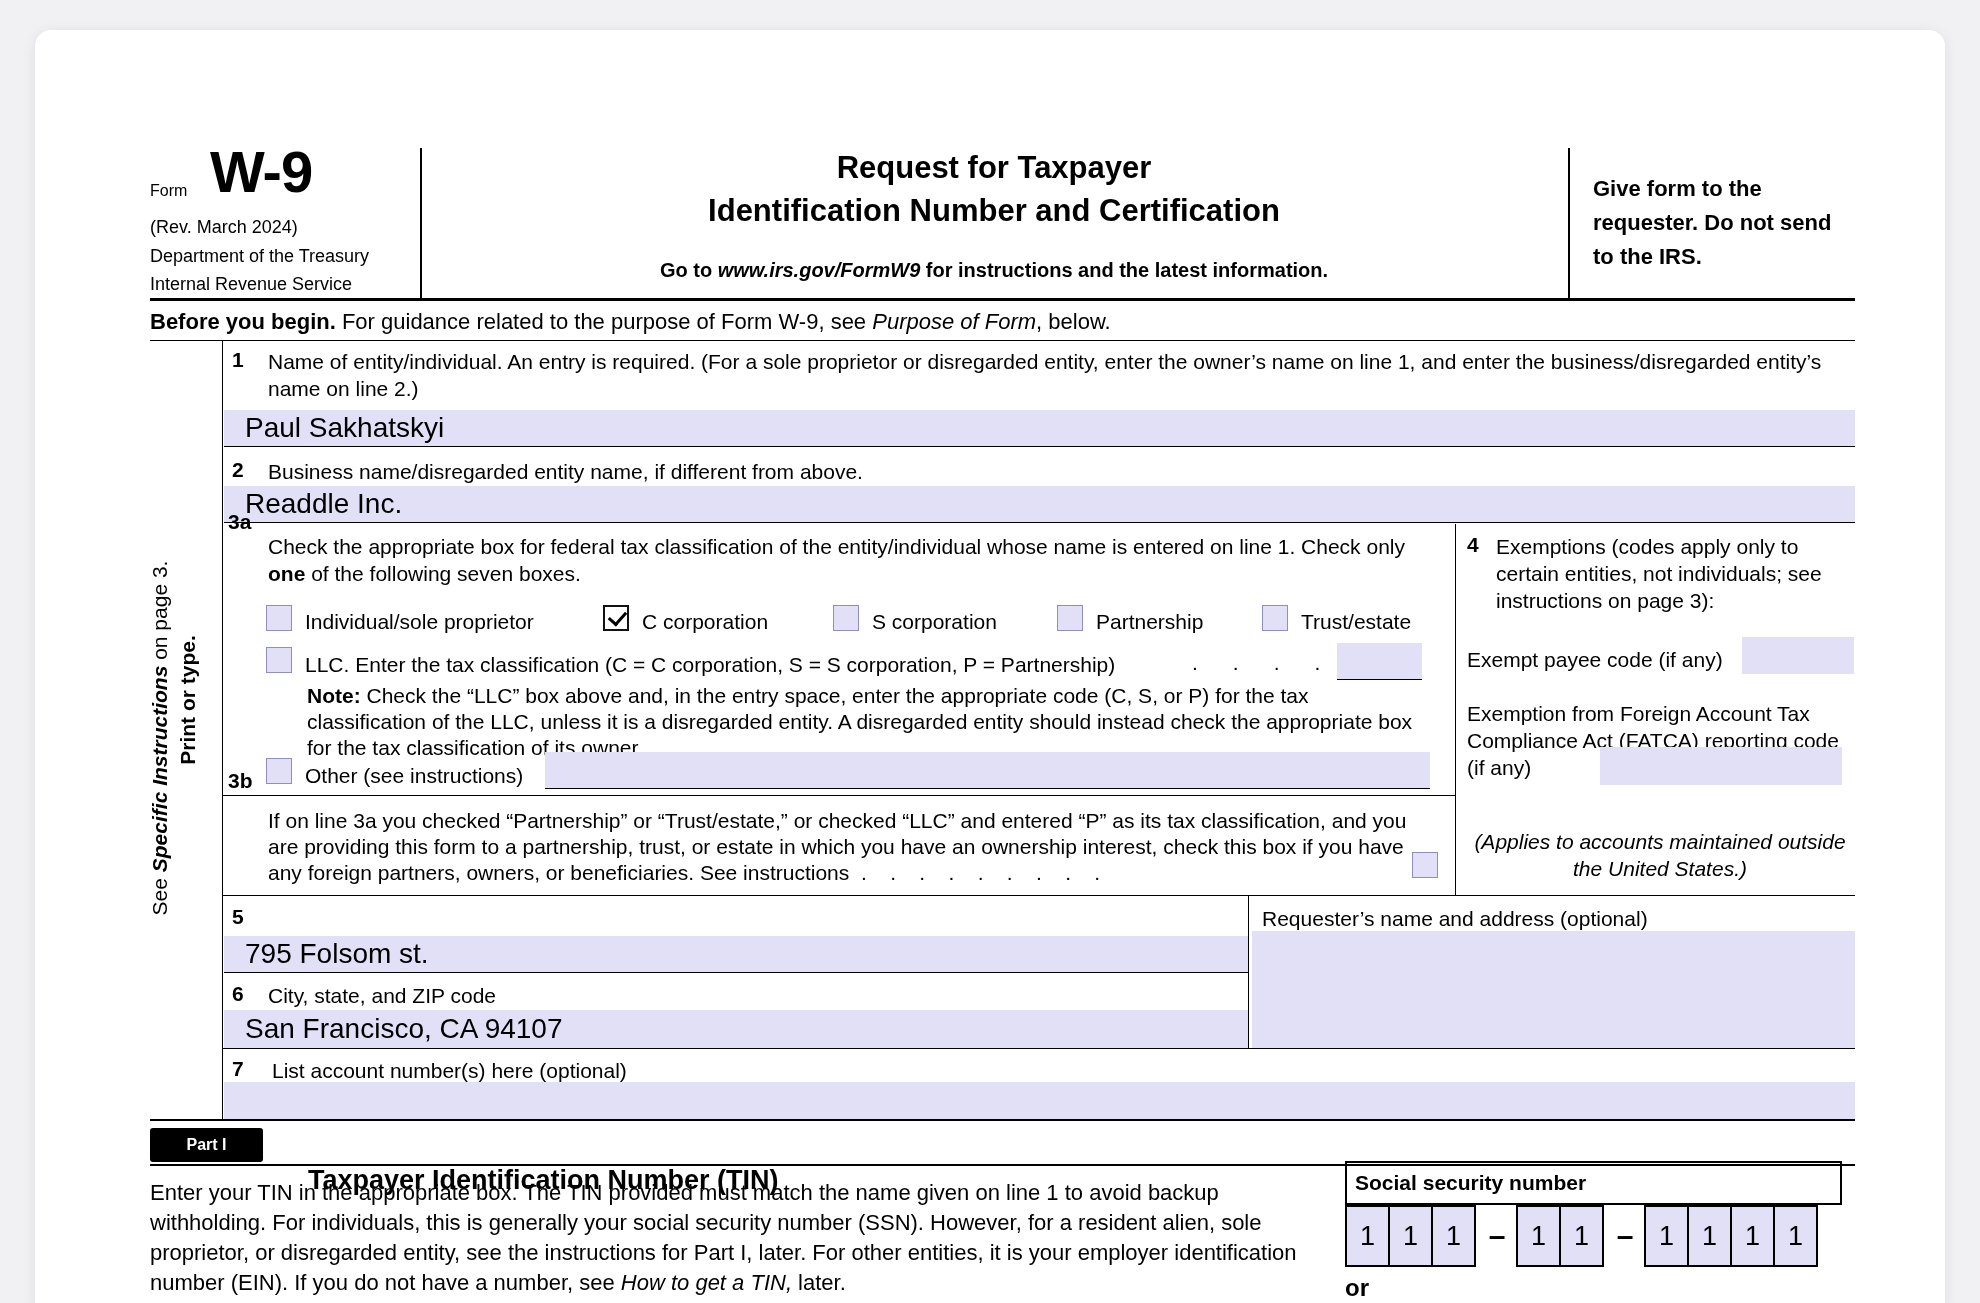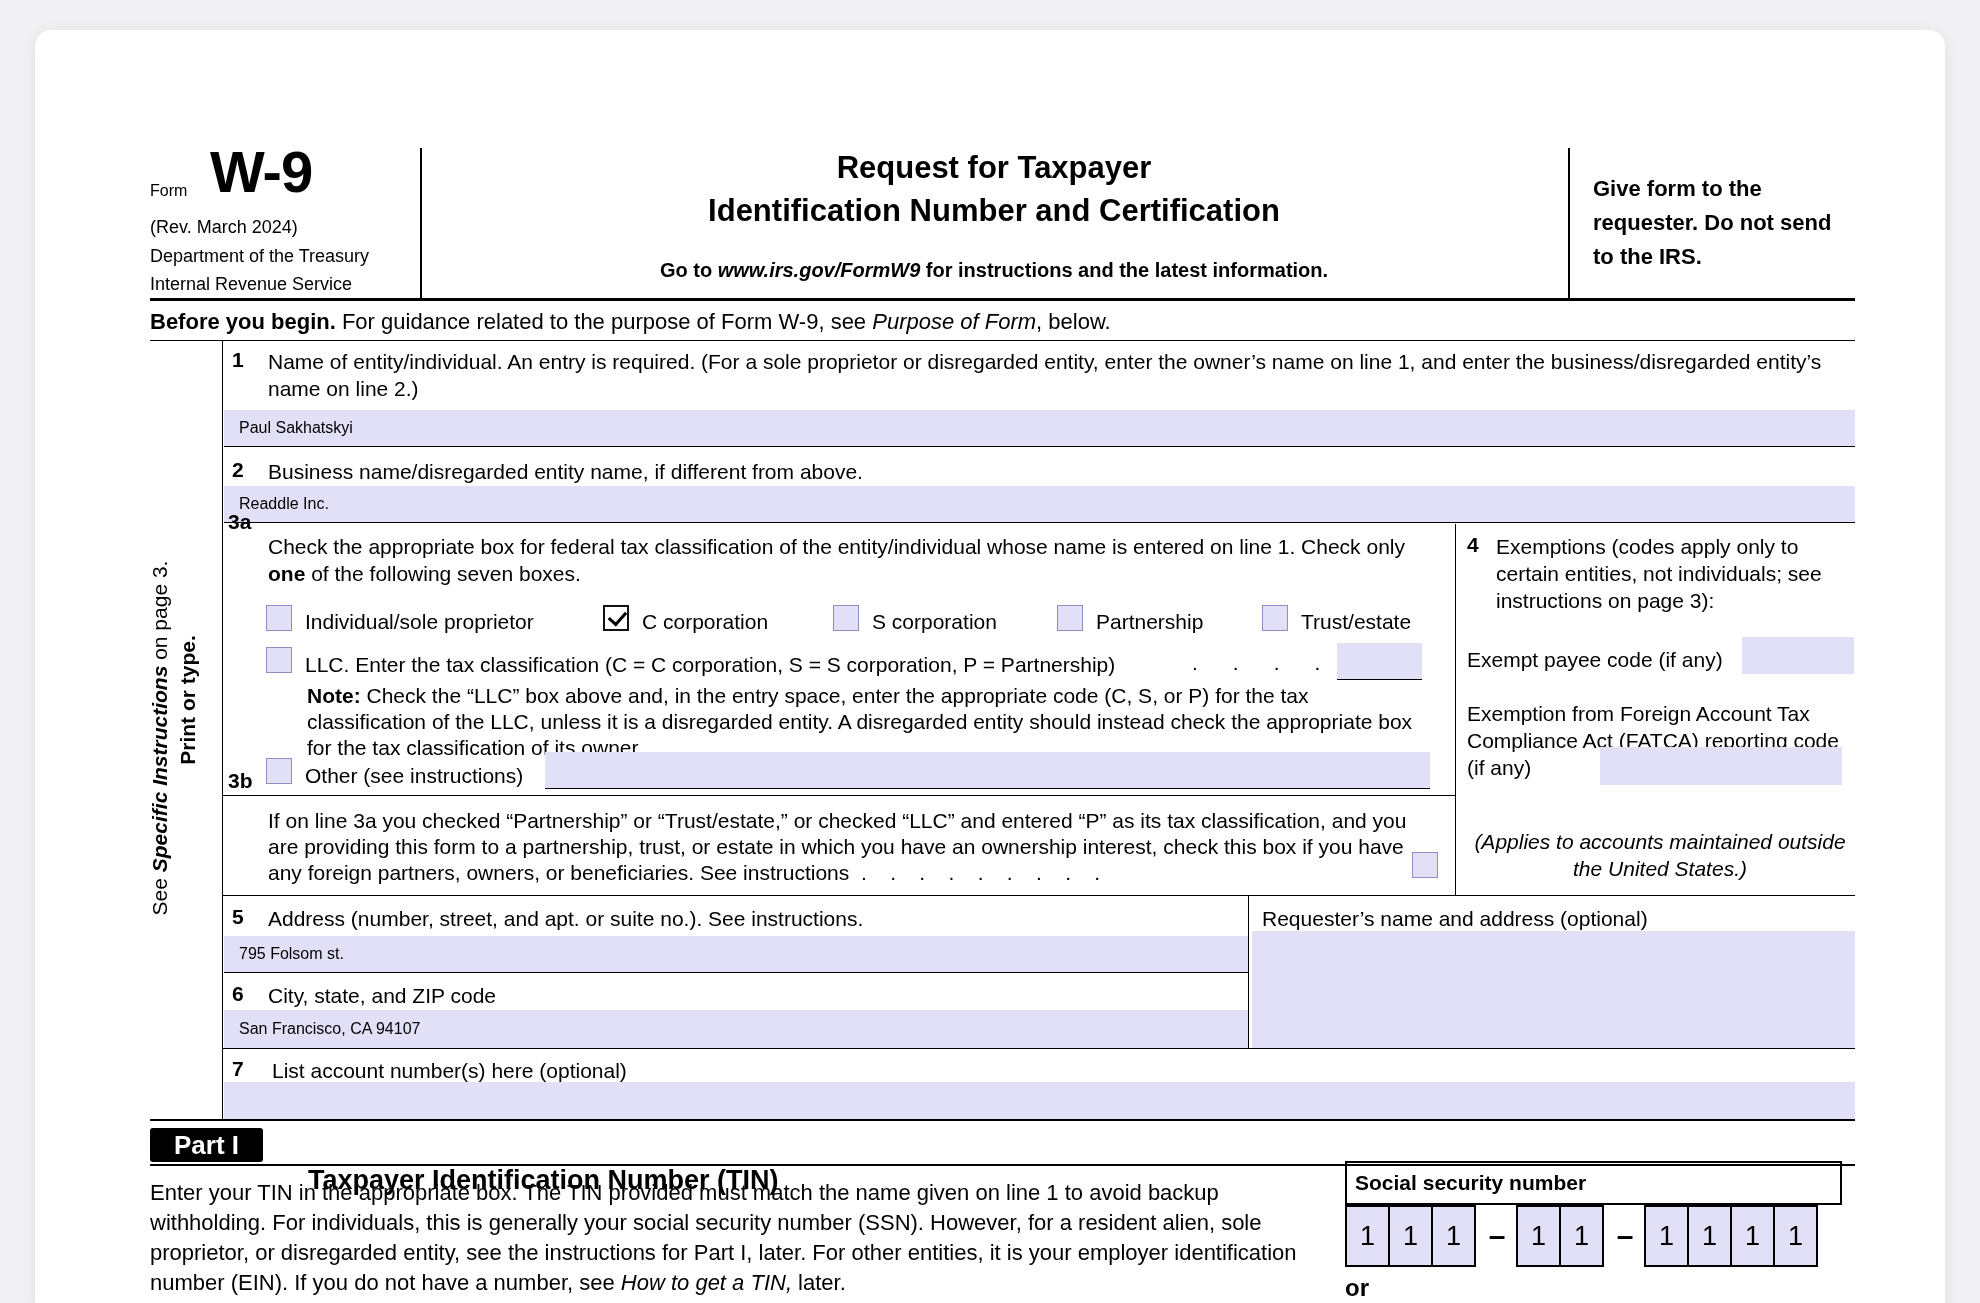--- a/index.html
+++ b/index.html
@@ -7,27 +7,27 @@
   .abs { position:absolute; }
   .card { left:35px; top:30px; width:1910px; height:1280px; background:#fff; border-radius:16px 16px 0 0; box-shadow:0 2px 14px rgba(0,0,0,0.08); }
   .hline { background:#000; }
   .vline { background:#000; }
   .lbl { font-size:21px; line-height:27px; }
   .num { font-size:21px; font-weight:bold; }
   .bold { font-weight:bold; }
   .ital { font-style:italic; }
   .field { background:#e2e0f6; display:flex; align-items:center; box-sizing:border-box; }
   .field.uline { border-bottom:1px solid #000; }
-  .fieldval { font-size:16px; padding-left:15px; }
+  .fieldval { font-size:28px; padding-left:21px; }
   .cb { width:26px; height:26px; background:#e2e0f6; border:1px solid #8f8ec2; box-sizing:border-box; }
   .cb.checked { background:#fff; border:2px solid #111; }
   .cb.checked::after { content:""; position:absolute; left:4px; top:4px; width:14px; height:8px; border-left:3px solid #000; border-bottom:3px solid #000; transform:rotate(-48deg); }
   .dots { white-space:pre; font-size:21px; }
   .rot { transform:translate(-50%,-50%) rotate(-90deg); white-space:nowrap; font-size:21px; }
-  .badge { background:#000; color:#fff; display:flex; align-items:center; justify-content:center; font-weight:bold; font-size:26px; border-radius:3px; }
+  .badge { background:#000; color:#fff; display:flex; align-items:center; justify-content:center; font-weight:bold; font-size:16px; border-radius:3px; }
   .ssnrow { display:flex; align-items:center; }
   .ssncell { width:45px; height:62px; border:2px solid #000; margin-left:-2px; background:#e2e0f6; display:flex; align-items:center; justify-content:center; font-size:27px; box-sizing:border-box; }
   .ssncell:first-child { margin-left:0; }
   .ssndash { width:42px; text-align:center; font-weight:bold; font-size:30px; }
   .ssnlabelbox { border:2px solid #000; box-sizing:border-box; display:flex; align-items:center; padding-left:8px; font-weight:bold; font-size:21px; }
 </style>
 </head>
 <body>
 
 <div class="canvas">
@@ -125,21 +125,20 @@
   </div>
   <div class="abs lbl" style="left:1467px;top:700px;width:390px;">Exemption from Foreign Account Tax Compliance Act (FATCA) reporting code (if any)</div>
   <div class="abs field" style="left:1600px;top:747px;width:242px;height:38px;">
     <span class="fieldval"></span>
   </div>
   <div class="abs lbl ital" style="left:1470px;top:828px;width:380px;text-align:center;">(Applies to accounts maintained outside the United States.)</div>
 
   <div class="abs hline" style="left:223px;top:895px;width:1632px;height:1px;"></div>
 
   <div class="abs num" style="left:232px;top:905px;">5</div>
-  <div class="abs lbl" style="left:268px;top:905px;">Address (number, street, and apt. or suite no.). See instructions.</div>
   <div class="abs vline" style="left:1248px;top:895px;width:1px;height:153px;"></div>
   <div class="abs lbl" style="left:1262px;top:905px;width:590px;">Requester’s name and address (optional)</div>
   <div class="abs field" style="left:1252px;top:931px;width:603px;height:117px;align-items:flex-start;">
     <span class="fieldval"></span>
   </div>
   <div class="abs field uline" style="left:224px;top:936px;width:1024px;height:37px;">
     <span class="fieldval">795 Folsom st.</span>
   </div>
 
   <div class="abs num" style="left:232px;top:982px;">6</div>

